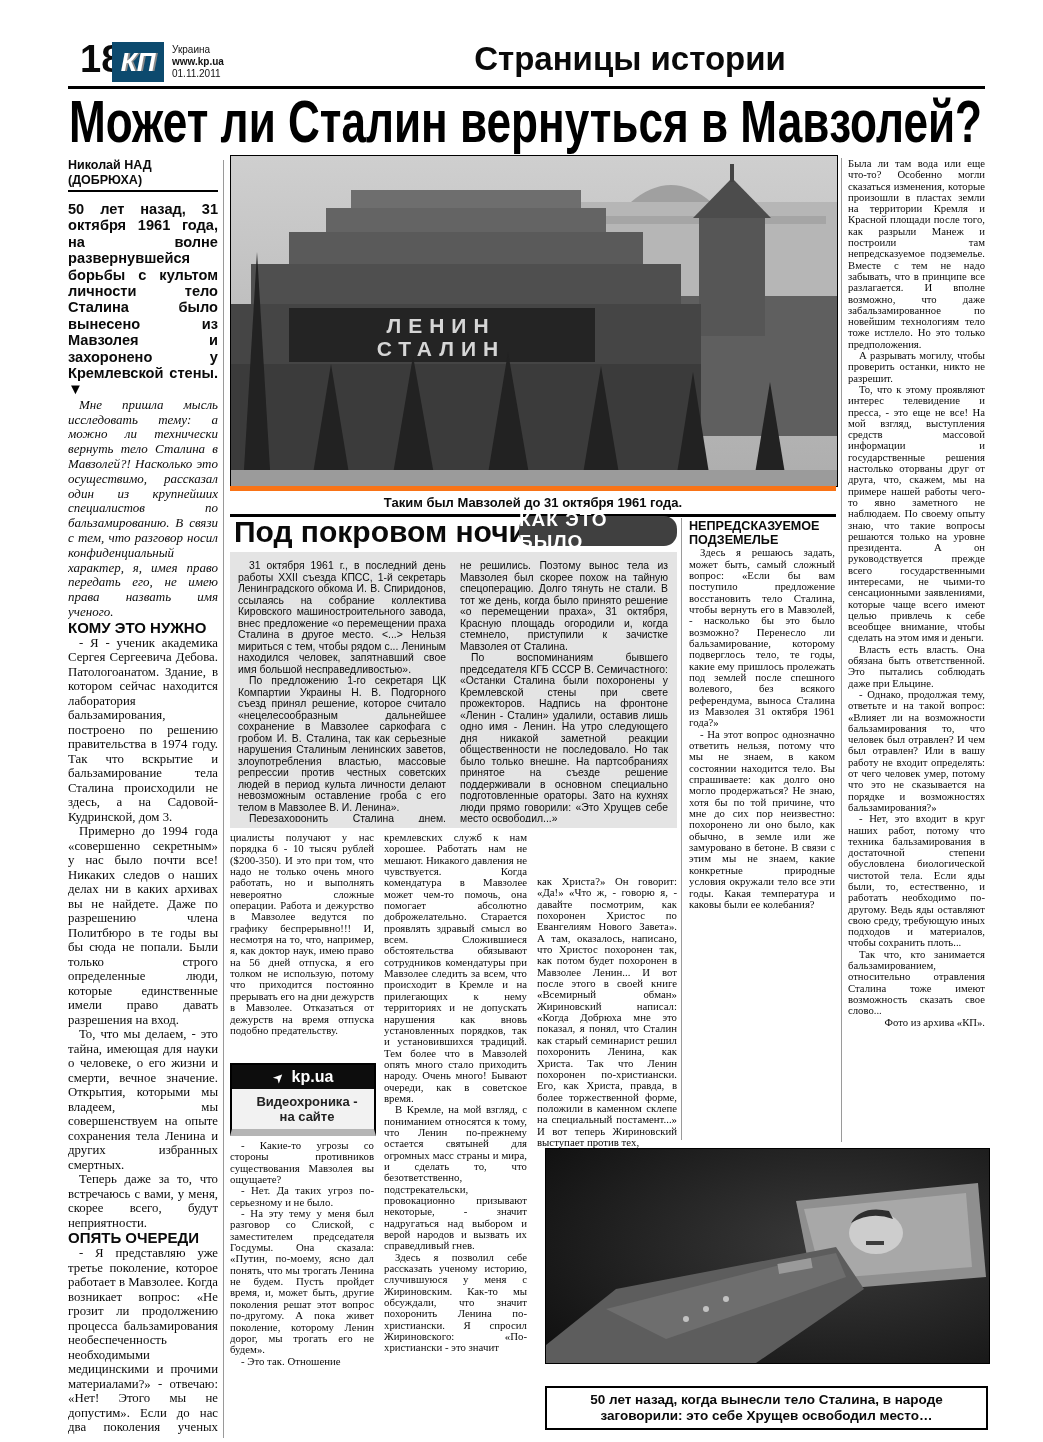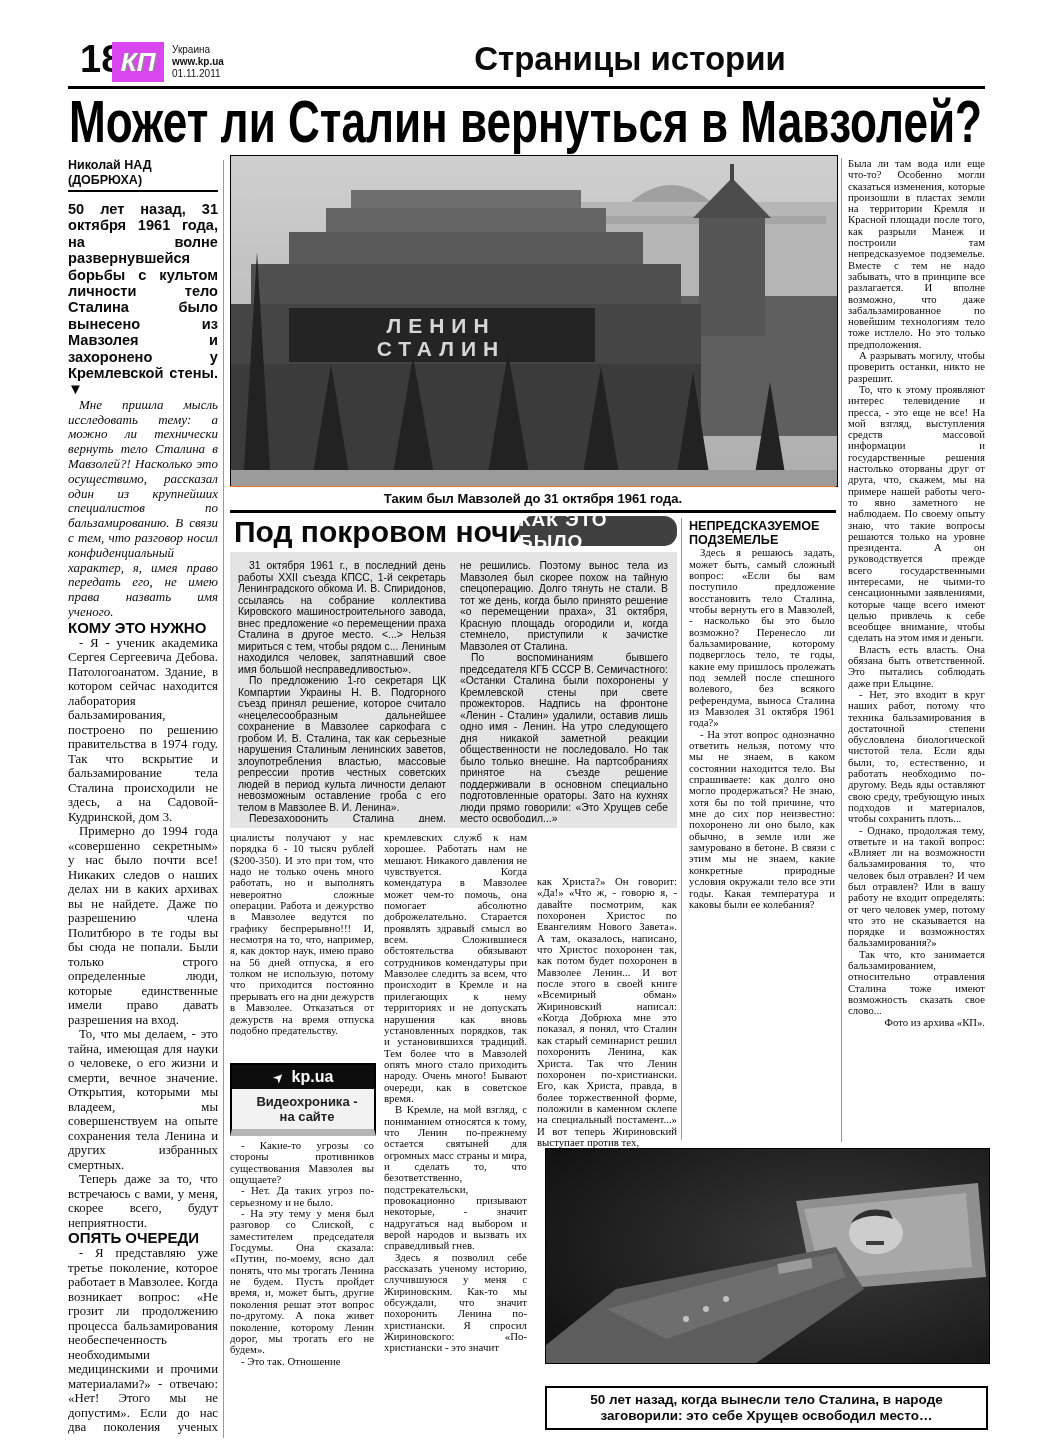--- a/index.html
+++ b/index.html
@@ -1,21 +1,21 @@
 <!DOCTYPE html>
 <html><head>
 <meta charset="utf-8">
 <style>
   html,body{margin:0;padding:0;background:#e9e9e9;}
   #page{position:relative;width:1043px;height:1442px;background:#ffffff;margin:0 auto;
         font-family:"Liberation Serif",serif;color:#0a0a0a;overflow:hidden;}
   .abs{position:absolute;}
   
   .pgnum{font-family:"Liberation Sans",sans-serif;font-weight:bold;font-size:38px;line-height:1;}
-  .kplogo{width:52px;height:40px;background:#d946ef;color:#fff;display:flex;align-items:center;justify-content:center;
+  .kplogo{width:52px;height:40px;background:#0c4a6e;color:#fff;display:flex;align-items:center;justify-content:center;
           font-family:"Liberation Sans",sans-serif;font-weight:bold;font-style:italic;font-size:26px;
           text-shadow:2px 0 0 #8a8a8a;}
   .hdmeta{font-family:"Liberation Sans",sans-serif;font-size:10px;line-height:12px;color:#111;}
   .hdmeta .b{font-weight:bold;}
   .sectitle{font-family:"Liberation Sans",sans-serif;font-weight:bold;font-size:33px;text-align:center;letter-spacing:0;}
   .toprule{background:#000;height:3px;}
   
   .col{position:absolute;text-align:justify;overflow:hidden;}
   .col p{margin:0;}
   .ind{text-indent:11px;}
@@ -27,21 +27,21 @@
   .intro{font-style:italic;font-size:13px;line-height:14.8px;margin-top:11px;}
   .subhead{font-family:"Liberation Sans",sans-serif;font-weight:bold;font-size:15px;line-height:16px;
            margin:10px 0 4px 0;text-align:left;text-indent:0;}
   .subhead2{font-family:"Liberation Sans",sans-serif;font-weight:bold;font-size:12.6px;line-height:13.6px;
            margin:8px 0 3px 0;text-align:left;text-indent:0;}
   .midcol{font-size:10.8px;line-height:11.35px;}
   .rightcol{font-size:10.7px;line-height:11.3px;}
   .credit{font-weight:normal;text-align:right;font-family:"Liberation Serif",serif;}
   
   .photoframe{border:1px solid #000;}
-  .maincaption{background:#fff;border-top:1px solid #f97316;border-bottom:3px solid #000;
+  .maincaption{background:#fff;border-top:5px solid #f97316;border-bottom:3px solid #000;
       font-family:"Liberation Sans",sans-serif;font-weight:bold;font-size:13px;
       display:flex;align-items:center;justify-content:center;}
   
   .graypanel{background:#e4e4e4;}
   .nighttitle{font-family:"Liberation Sans",sans-serif;font-weight:bold;font-size:30px;line-height:1;}
   .badge{background:#404040;color:#fff;font-family:"Liberation Sans",sans-serif;font-weight:bold;
          font-size:19px;display:flex;align-items:center;justify-content:center;letter-spacing:1px;border-radius:13px;}
   .graycol{font-family:"Liberation Sans",sans-serif;font-size:10.4px;line-height:11.5px;text-align:justify;}
   .graycol p{margin:0;}
   
@@ -192,22 +192,22 @@
     <p class="subhead2">НЕПРЕДСКАЗУЕМОЕ ПОДЗЕМЕЛЬЕ</p>
     <p class="ind">Здесь я решаюсь задать, может быть, самый сложный вопрос: «Если бы вам поступило предложение восстановить тело Сталина, чтобы вернуть его в Мавзолей, - насколько бы это было возможно? Перенесло ли бальзамирование, которому подверглось тело, те годы, какие ему пришлось пролежать под землей после спешного волевого, без всякого референдума, выноса Сталина из Мавзолея 31 октября 1961 года?»</p>
     <p class="ind">- На этот вопрос однозначно ответить нельзя, потому что мы не знаем, в каком состоянии находится тело. Вы спрашиваете: как долго оно могло продержаться? Не знаю, хотя бы по той причине, что мне до сих пор неизвестно: похоронено ли оно было, как обычно, в земле или же замуровано в бетоне. В связи с этим мы не знаем, какие конкретные природные условия окружали тело все эти годы. Какая температура и каковы были ее колебания?</p>
   </div>
 
   <div class="col rightcol" style="left:848px;top:158px;width:137px;height:990px;">
     <p>Была ли там вода или еще что-то? Особенно могли сказаться изменения, которые произошли в пластах земли на территории Кремля и Красной площади после того, как разрыли Манеж и построили там непредсказуемое подземелье. Вместе с тем не надо забывать, что в принципе все разлагается. И вполне возможно, что даже забальзамированное по новейшим технологиям тело тоже истлело. Но это только предположения.</p>
     <p class="ind">А разрывать могилу, чтобы проверить останки, никто не разрешит.</p>
     <p class="ind">То, что к этому проявляют интерес телевидение и пресса, - это еще не все! На мой взгляд, выступления средств массовой информации и государственные решения настолько оторваны друг от друга, что, скажем, мы на примере нашей работы чего-то явно заметного не наблюдаем. По своему опыту знаю, что такие вопросы решаются только на уровне президента. А он руководствуется прежде всего государственными интересами, не чьими-то сенсационными заявлениями, которые чаще всего имеют целью привлечь к себе всеобщее внимание, чтобы сделать на этом имя и деньги.</p>
     <p class="ind">Власть есть власть. Она обязана быть ответственной. Это пытались соблюдать даже при Ельцине.</p>
+    <p class="ind">- Однако, продолжая тему, ответьте и на такой вопрос: «Влияет ли на возможности бальзамирования то, что человек был отравлен? И чем был отравлен? Или в вашу работу не входит определять: от чего человек умер, потому что это не сказывается на порядке и возможностях бальзамирования?»</p>
     <p class="ind">- Нет, это входит в круг наших работ, потому что техника бальзамирования в достаточной степени обусловлена биологической чистотой тела. Если яды были, то, естественно, и работать необходимо по-другому. Ведь яды оставляют свою среду, требующую иных подходов и материалов, чтобы сохранить плоть...</p>
-    <p class="ind">- Однако, продолжая тему, ответьте и на такой вопрос: «Влияет ли на возможности бальзамирования то, что человек был отравлен? И чем был отравлен? Или в вашу работу не входит определять: от чего человек умер, потому что это не сказывается на порядке и возможностях бальзамирования?»</p>
     <p class="ind">Так что, кто занимается бальзамированием, относительно отравления Сталина тоже имеют возможность сказать свое слово...</p>
     <p class="credit">Фото из архива «КП».</p>
   </div>
 
   <div class="abs photoframe" style="left:545px;top:1148px;width:443px;height:214px;">
     <svg width="443" height="214" viewBox="0 0 443 214">
       <defs>
         <radialGradient id="vig" cx="0.65" cy="0.45" r="0.9">
           <stop offset="0" stop-color="#3a3a3a"></stop>
             <stop offset="1" stop-color="#0c0c0c"></stop>

